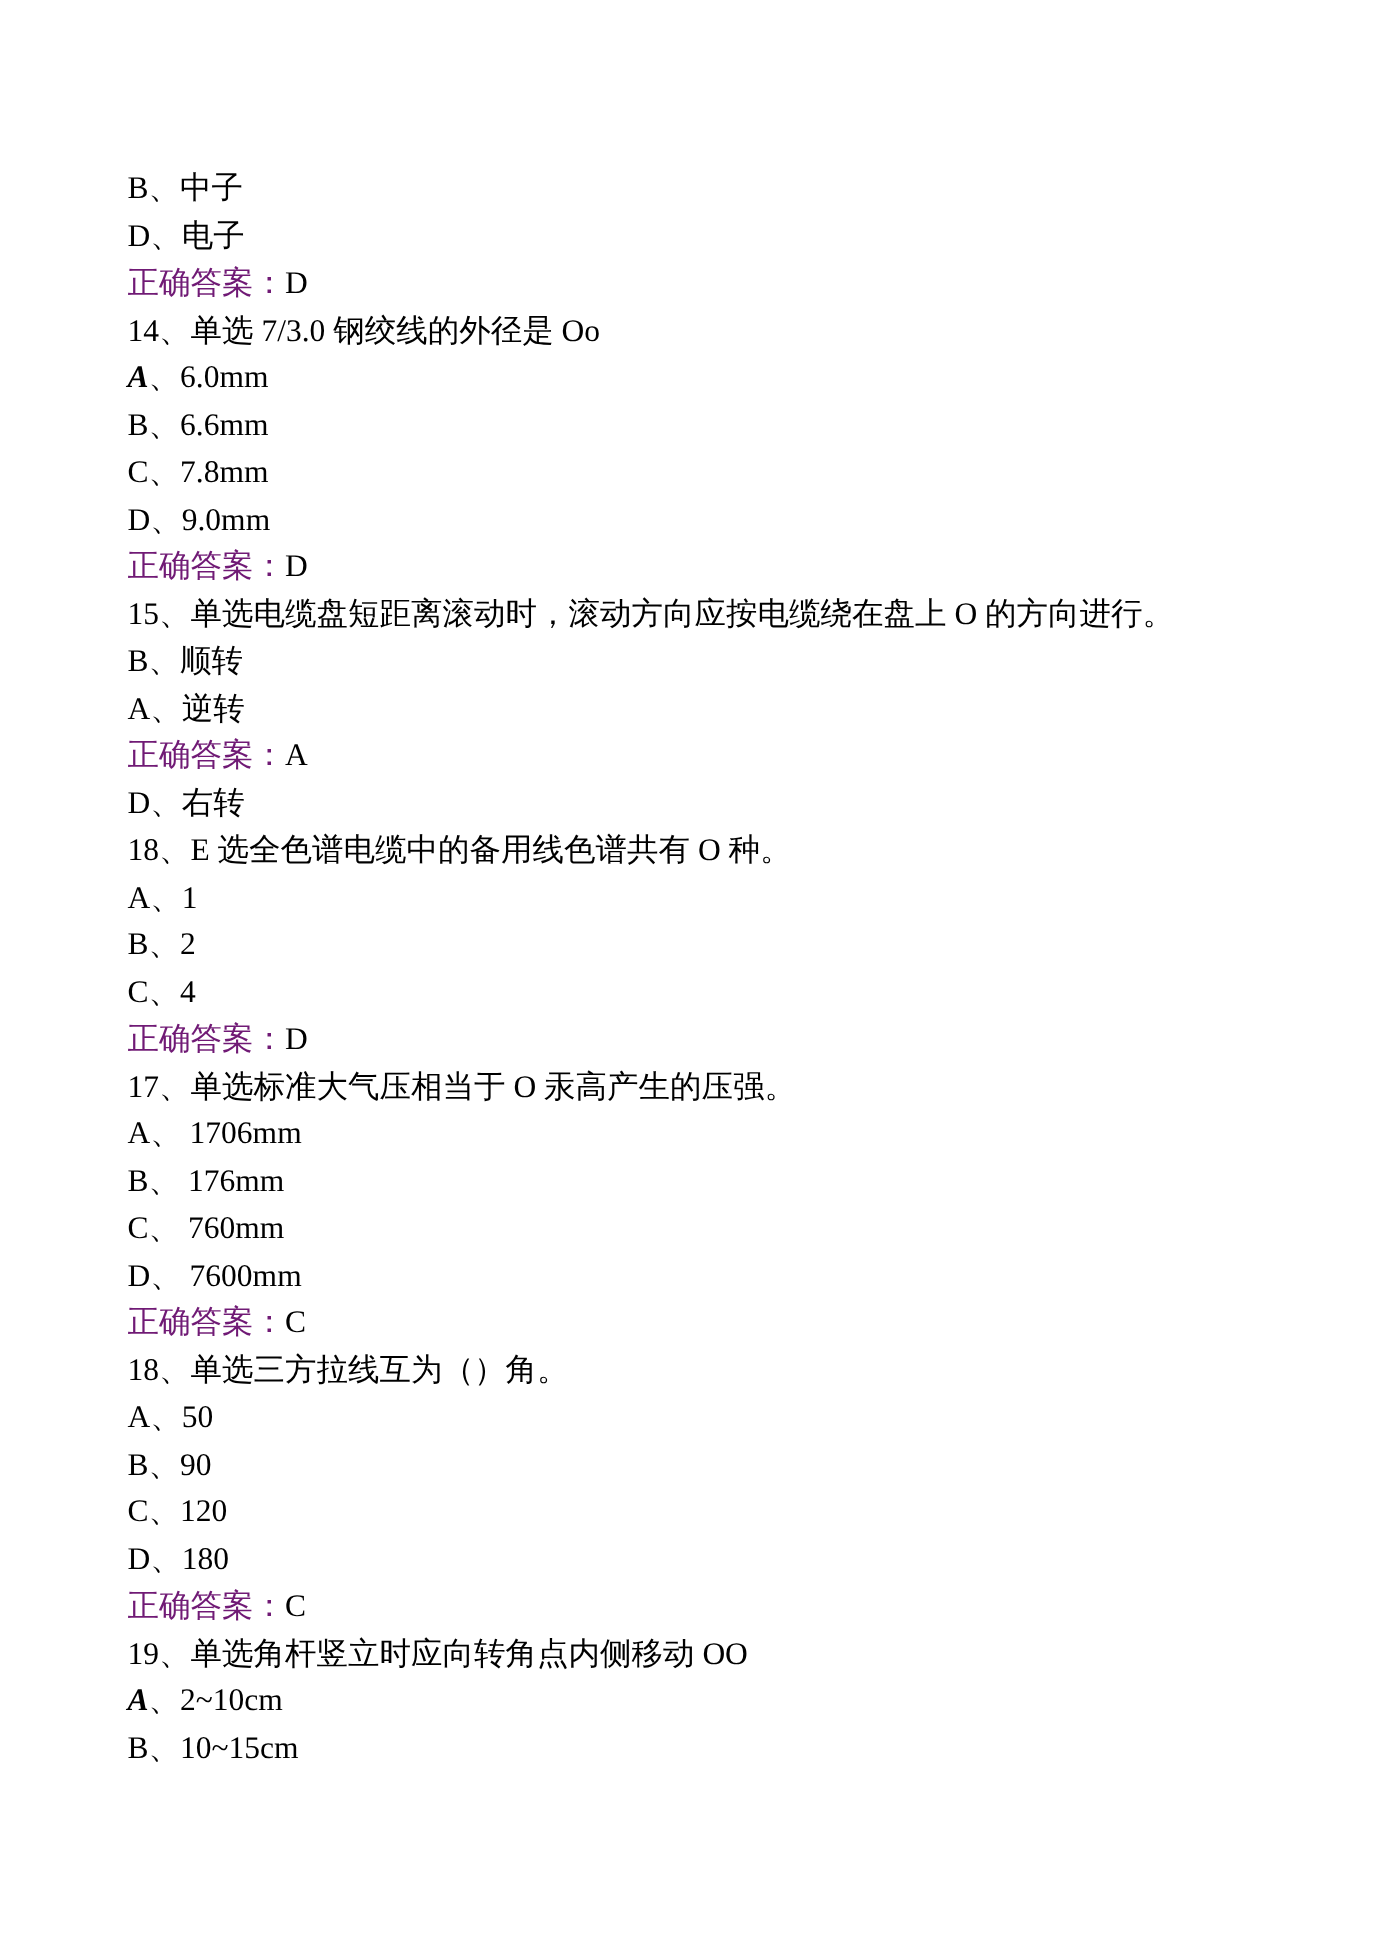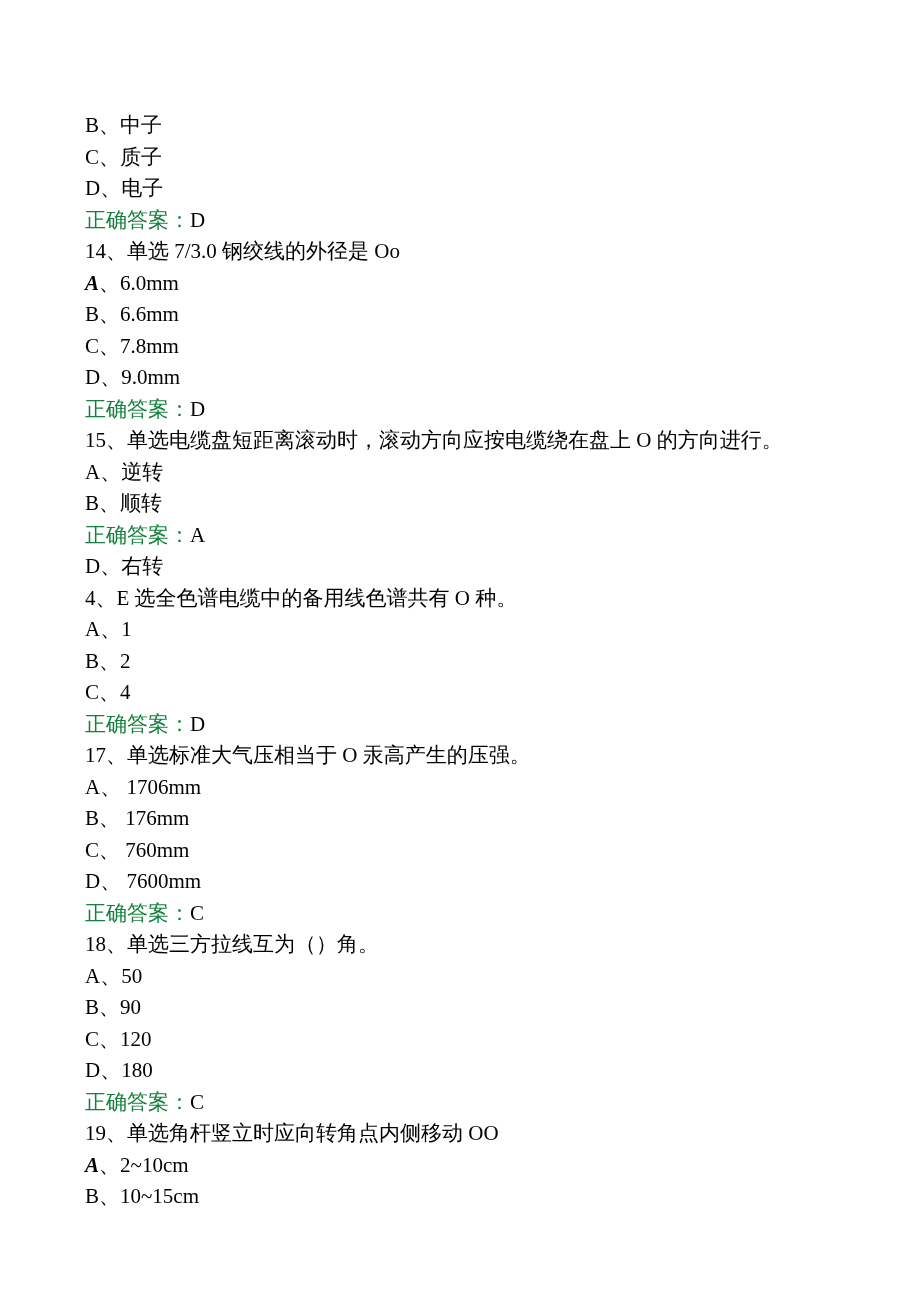--- a/index.html
+++ b/index.html
@@ -13,48 +13,47 @@
     padding: 110px 85px 60px 85px;
     font-size: 21px;
     line-height: 1.5;
     color: #000000;
   }
   .line {
     margin: 0;
     padding: 0;
   }
   .answer-label {
-    color: #15803d;
+    color: #701a75;
   }
   .italic-bold {
     font-style: italic;
     font-weight: bold;
     font-family: "Times New Roman", serif;
   }
 </style>
 </head>
 <body>
 
 <div class="page" id="page">
     <p class="line"><span>B、中子</span></p>
-    <p class="line"><span>C、质子</span></p>
     <p class="line"><span>D、电子</span></p>
     <p class="line"><span class="answer-label">正确答案：</span><span>D</span></p>
     <p class="line"><span>14、单选 7/3.0 钢绞线的外径是 Oo</span></p>
     <p class="line"><span class="italic-bold">A</span><span>、</span><span>6.0mm</span></p>
     <p class="line"><span>B、6.6mm</span></p>
     <p class="line"><span>C、7.8mm</span></p>
     <p class="line"><span>D、9.0mm</span></p>
     <p class="line"><span class="answer-label">正确答案：</span><span>D</span></p>
     <p class="line"><span>15、单选电缆盘短距离滚动时，滚动方向应按电缆绕在盘上 O 的方向进行。</span></p>
+    <p class="line"><span>B、顺转</span></p>
     <p class="line"><span>A、逆转</span></p>
-    <p class="line"><span>B、顺转</span></p>
     <p class="line"><span class="answer-label">正确答案：</span><span>A</span></p>
     <p class="line"><span>D、右转</span></p>
-    <p class="line"><span>4、E 选全色谱电缆中的备用线色谱共有 O 种。</span></p>
+    <p class="line"><span>18、E 选全色谱电缆中的备用线色谱共有 O 种。</span></p>
     <p class="line"><span>A、1</span></p>
     <p class="line"><span>B、2</span></p>
     <p class="line"><span>C、4</span></p>
     <p class="line"><span class="answer-label">正确答案：</span><span>D</span></p>
     <p class="line"><span>17、单选标准大气压相当于 O 汞高产生的压强。</span></p>
     <p class="line"><span>A、 1706mm</span></p>
     <p class="line"><span>B、 176mm</span></p>
     <p class="line"><span>C、 760mm</span></p>
     <p class="line"><span>D、 7600mm</span></p>
     <p class="line"><span class="answer-label">正确答案：</span><span>C</span></p>

